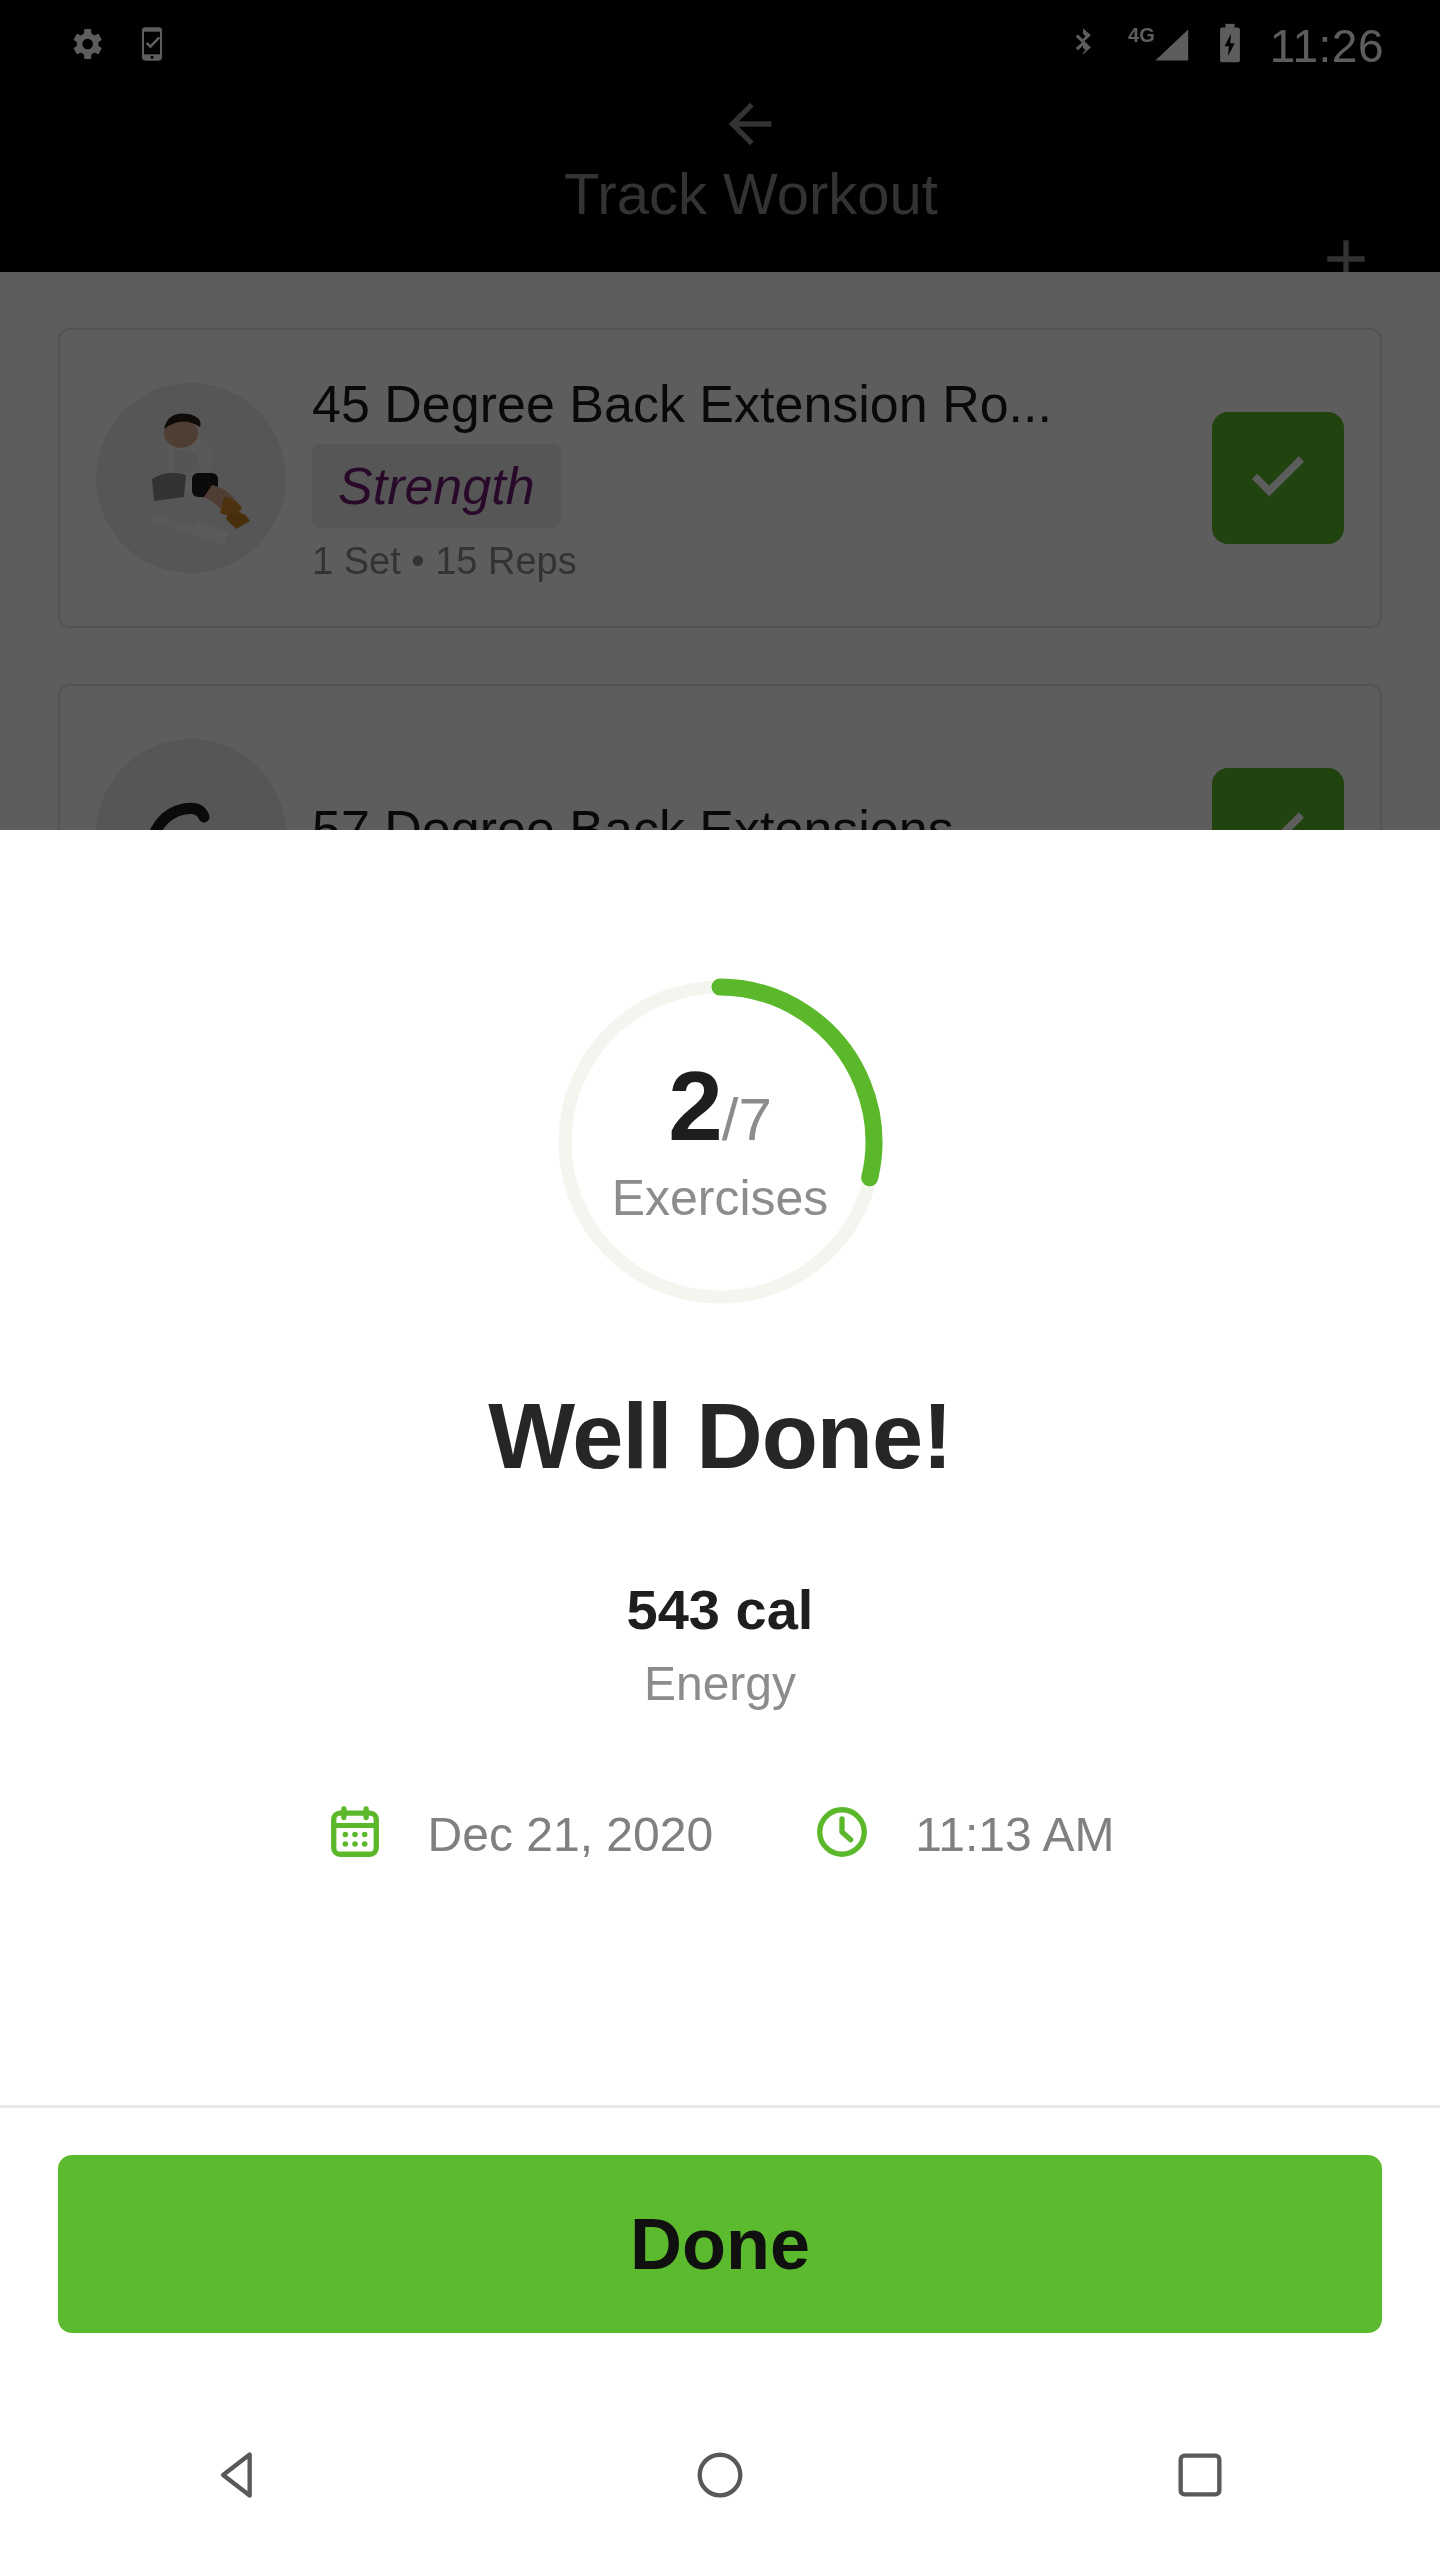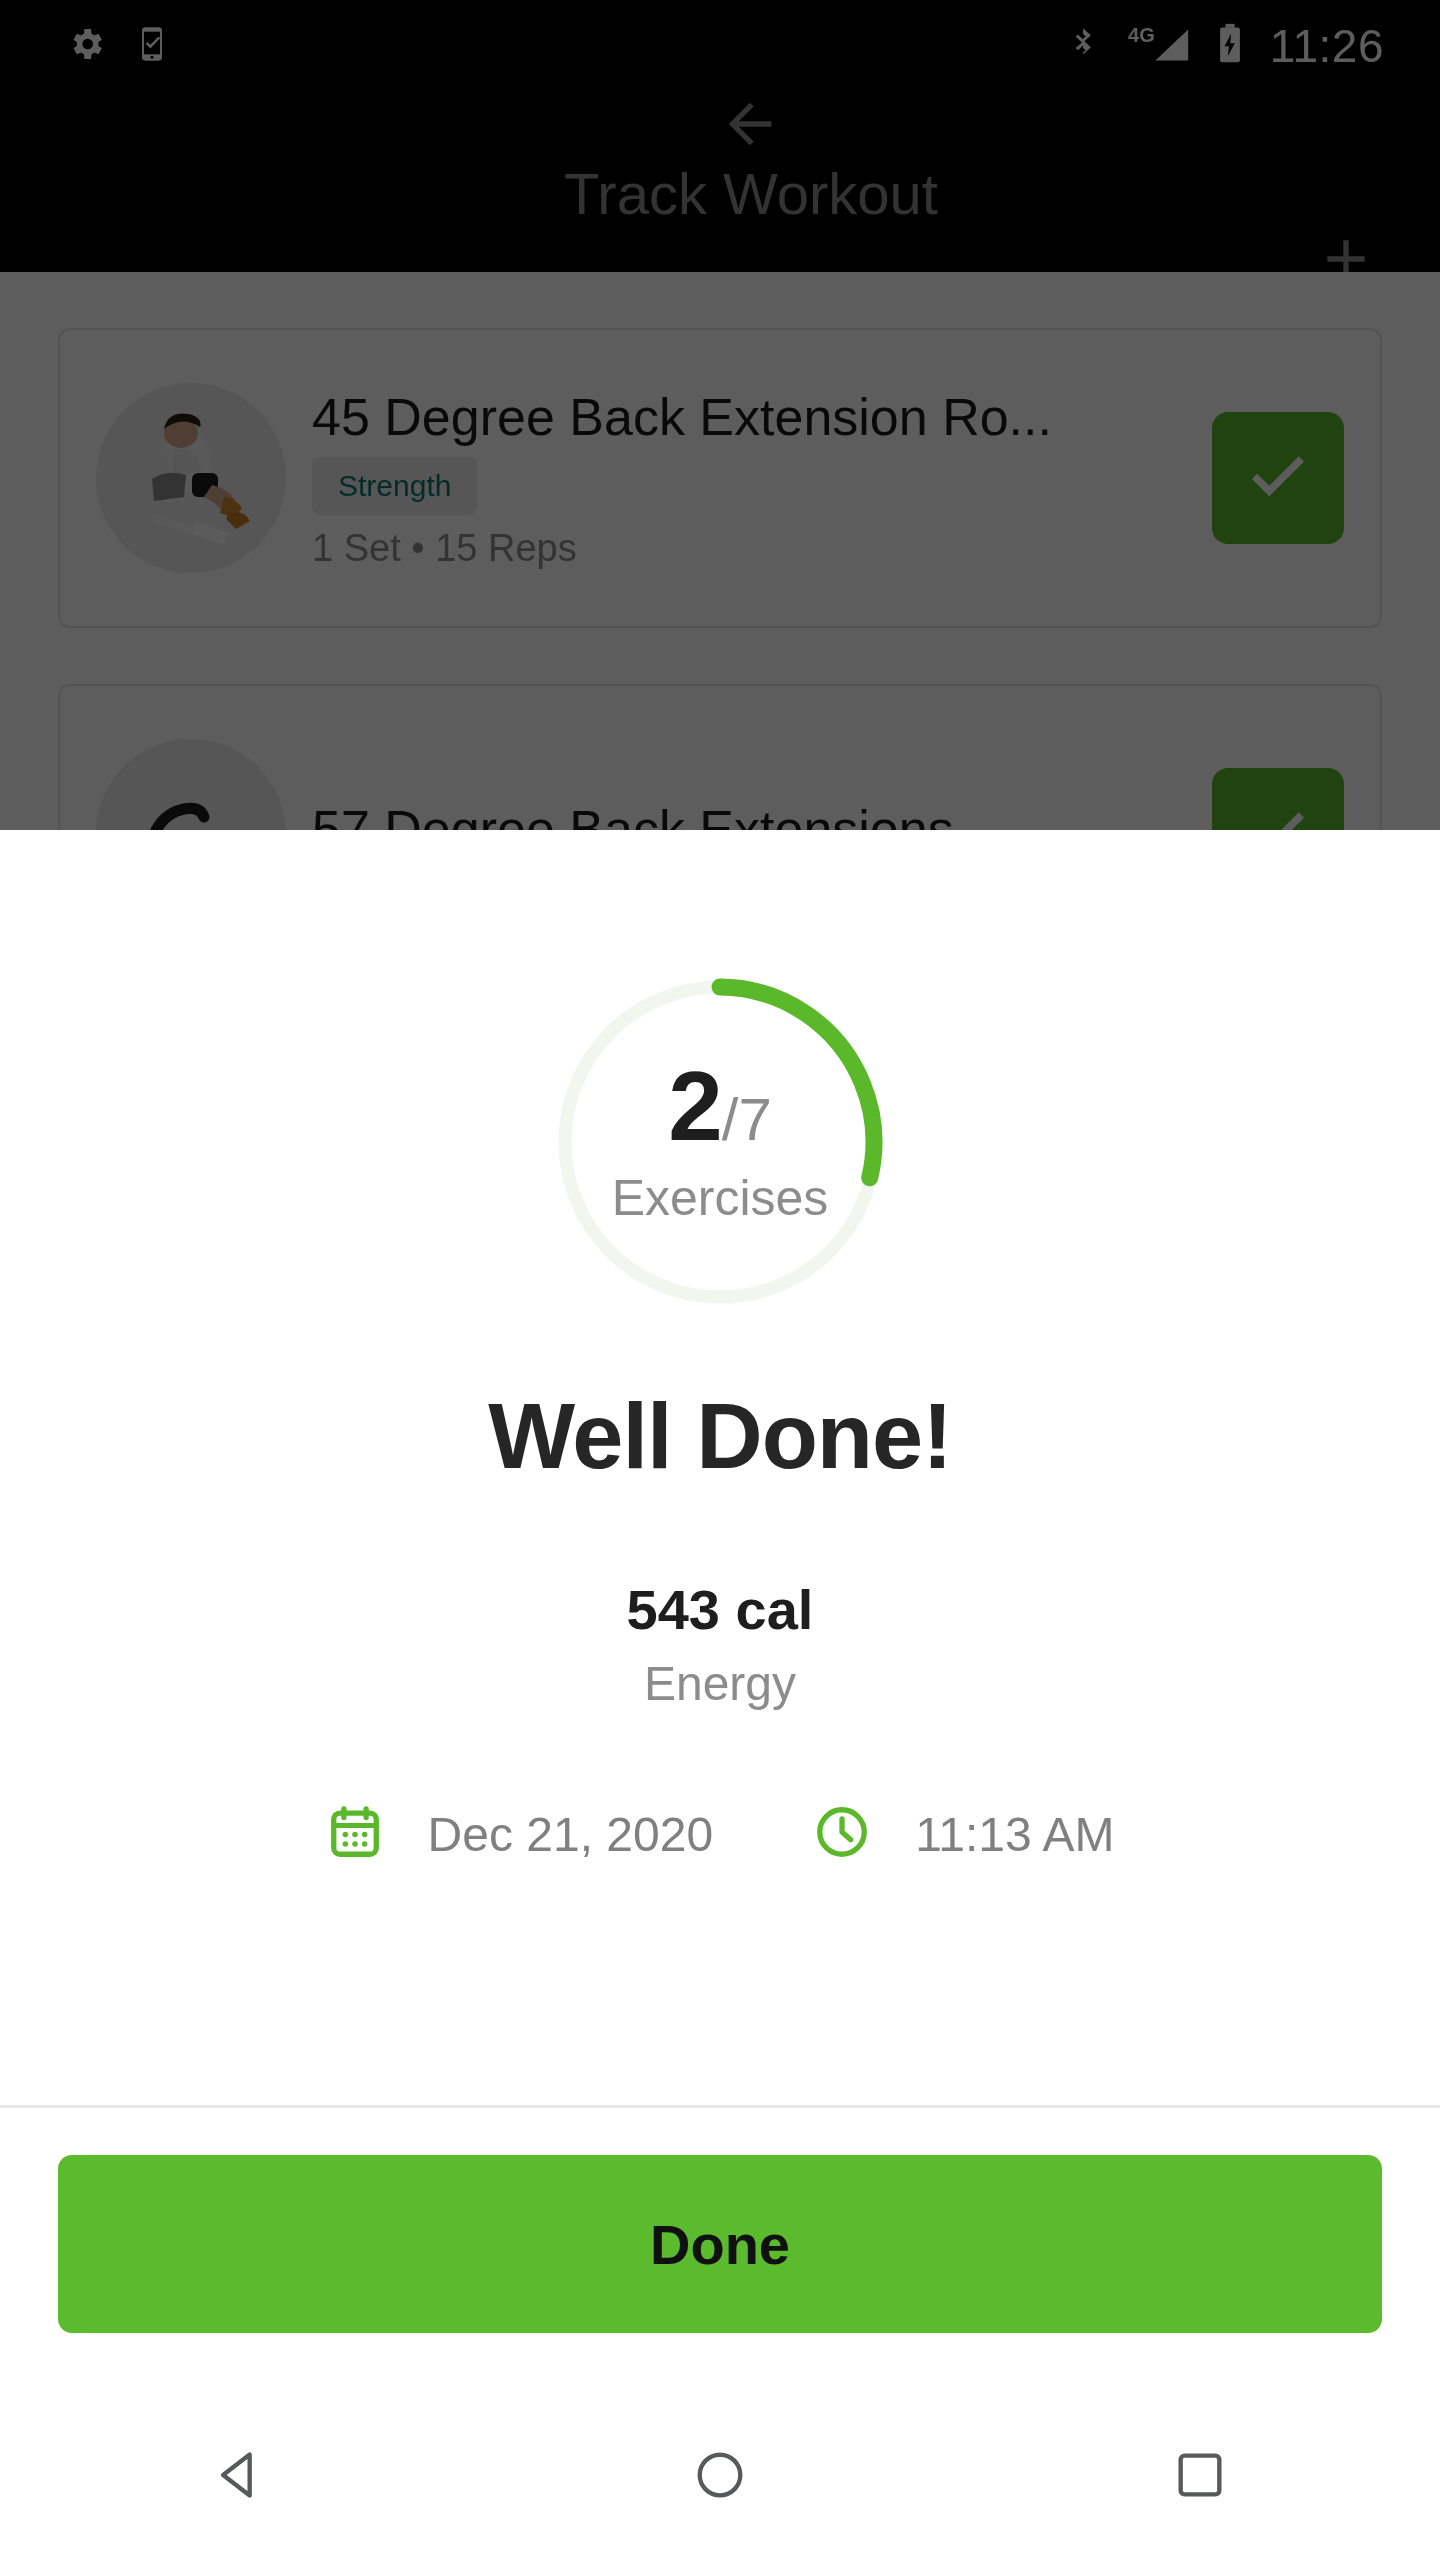--- a/index.html
+++ b/index.html
@@ -47,22 +47,22 @@
   .ex-thumb {
     width:190px; height:190px; border-radius:50%;
     background:#eeeeee; flex:0 0 auto; position:relative; overflow:hidden;
   }
   .ex-info { flex:1 1 auto; padding-left:26px; }
   .ex-title {
     font-size:52px; color:#1a1a1a; font-weight:400;
     white-space:nowrap; overflow:hidden; margin-bottom:10px;
   }
   .ex-tag {
-    display:inline-block; background:#ececec; color:#0f766e;
-    font-size:30px; padding:12px 26px; border-radius:8px; margin-bottom:12px;
+    display:inline-block; background:#ececec; color:#701a75;
+    font-size:52px; padding:12px 26px; border-radius:8px; margin-bottom:12px;font-style:italic;
   }
   .ex-meta { font-size:38px; color:#8d8d8d; }
   .ex-check {
     flex:0 0 auto; width:132px; height:132px; border-radius:16px;
     background:#5cb82b; display:flex; align-items:center; justify-content:center;
   }
   
   #scrim {
     position:absolute; left:0; top:0; width:1440px; height:1400px;
     background:rgba(0,0,0,0.635); pointer-events:none;
@@ -104,21 +104,21 @@
   .meta-item { display:flex; align-items:center; gap:24px; }
   .meta-text { font-size:48px; color:#808080;margin-left:20px; }
 
   #sheet-divider {
     position:absolute; left:0; top:1275px; width:1440px; height:3px; background:#e8e8e8;
   }
   #done-button {
     position:absolute; left:58px; top:1325px; width:1324px; height:178px;
     background:#5cba2e; border:none; border-radius:14px;
     font-family:"Liberation Sans", sans-serif;
-    font-size:56px; font-weight:700; color:#101010; cursor:pointer;
+    font-size:72px; font-weight:700; color:#101010; cursor:pointer;
   }
 
   
   #nav-bar {
     position:absolute; left:0; bottom:0; width:1440px; height:170px;
     background:#ffffff; display:flex; align-items:center; z-index:6;
   }
   .nav-btn { flex:1 1 0; display:flex; align-items:center; justify-content:center; }
 </style>
 </head>

